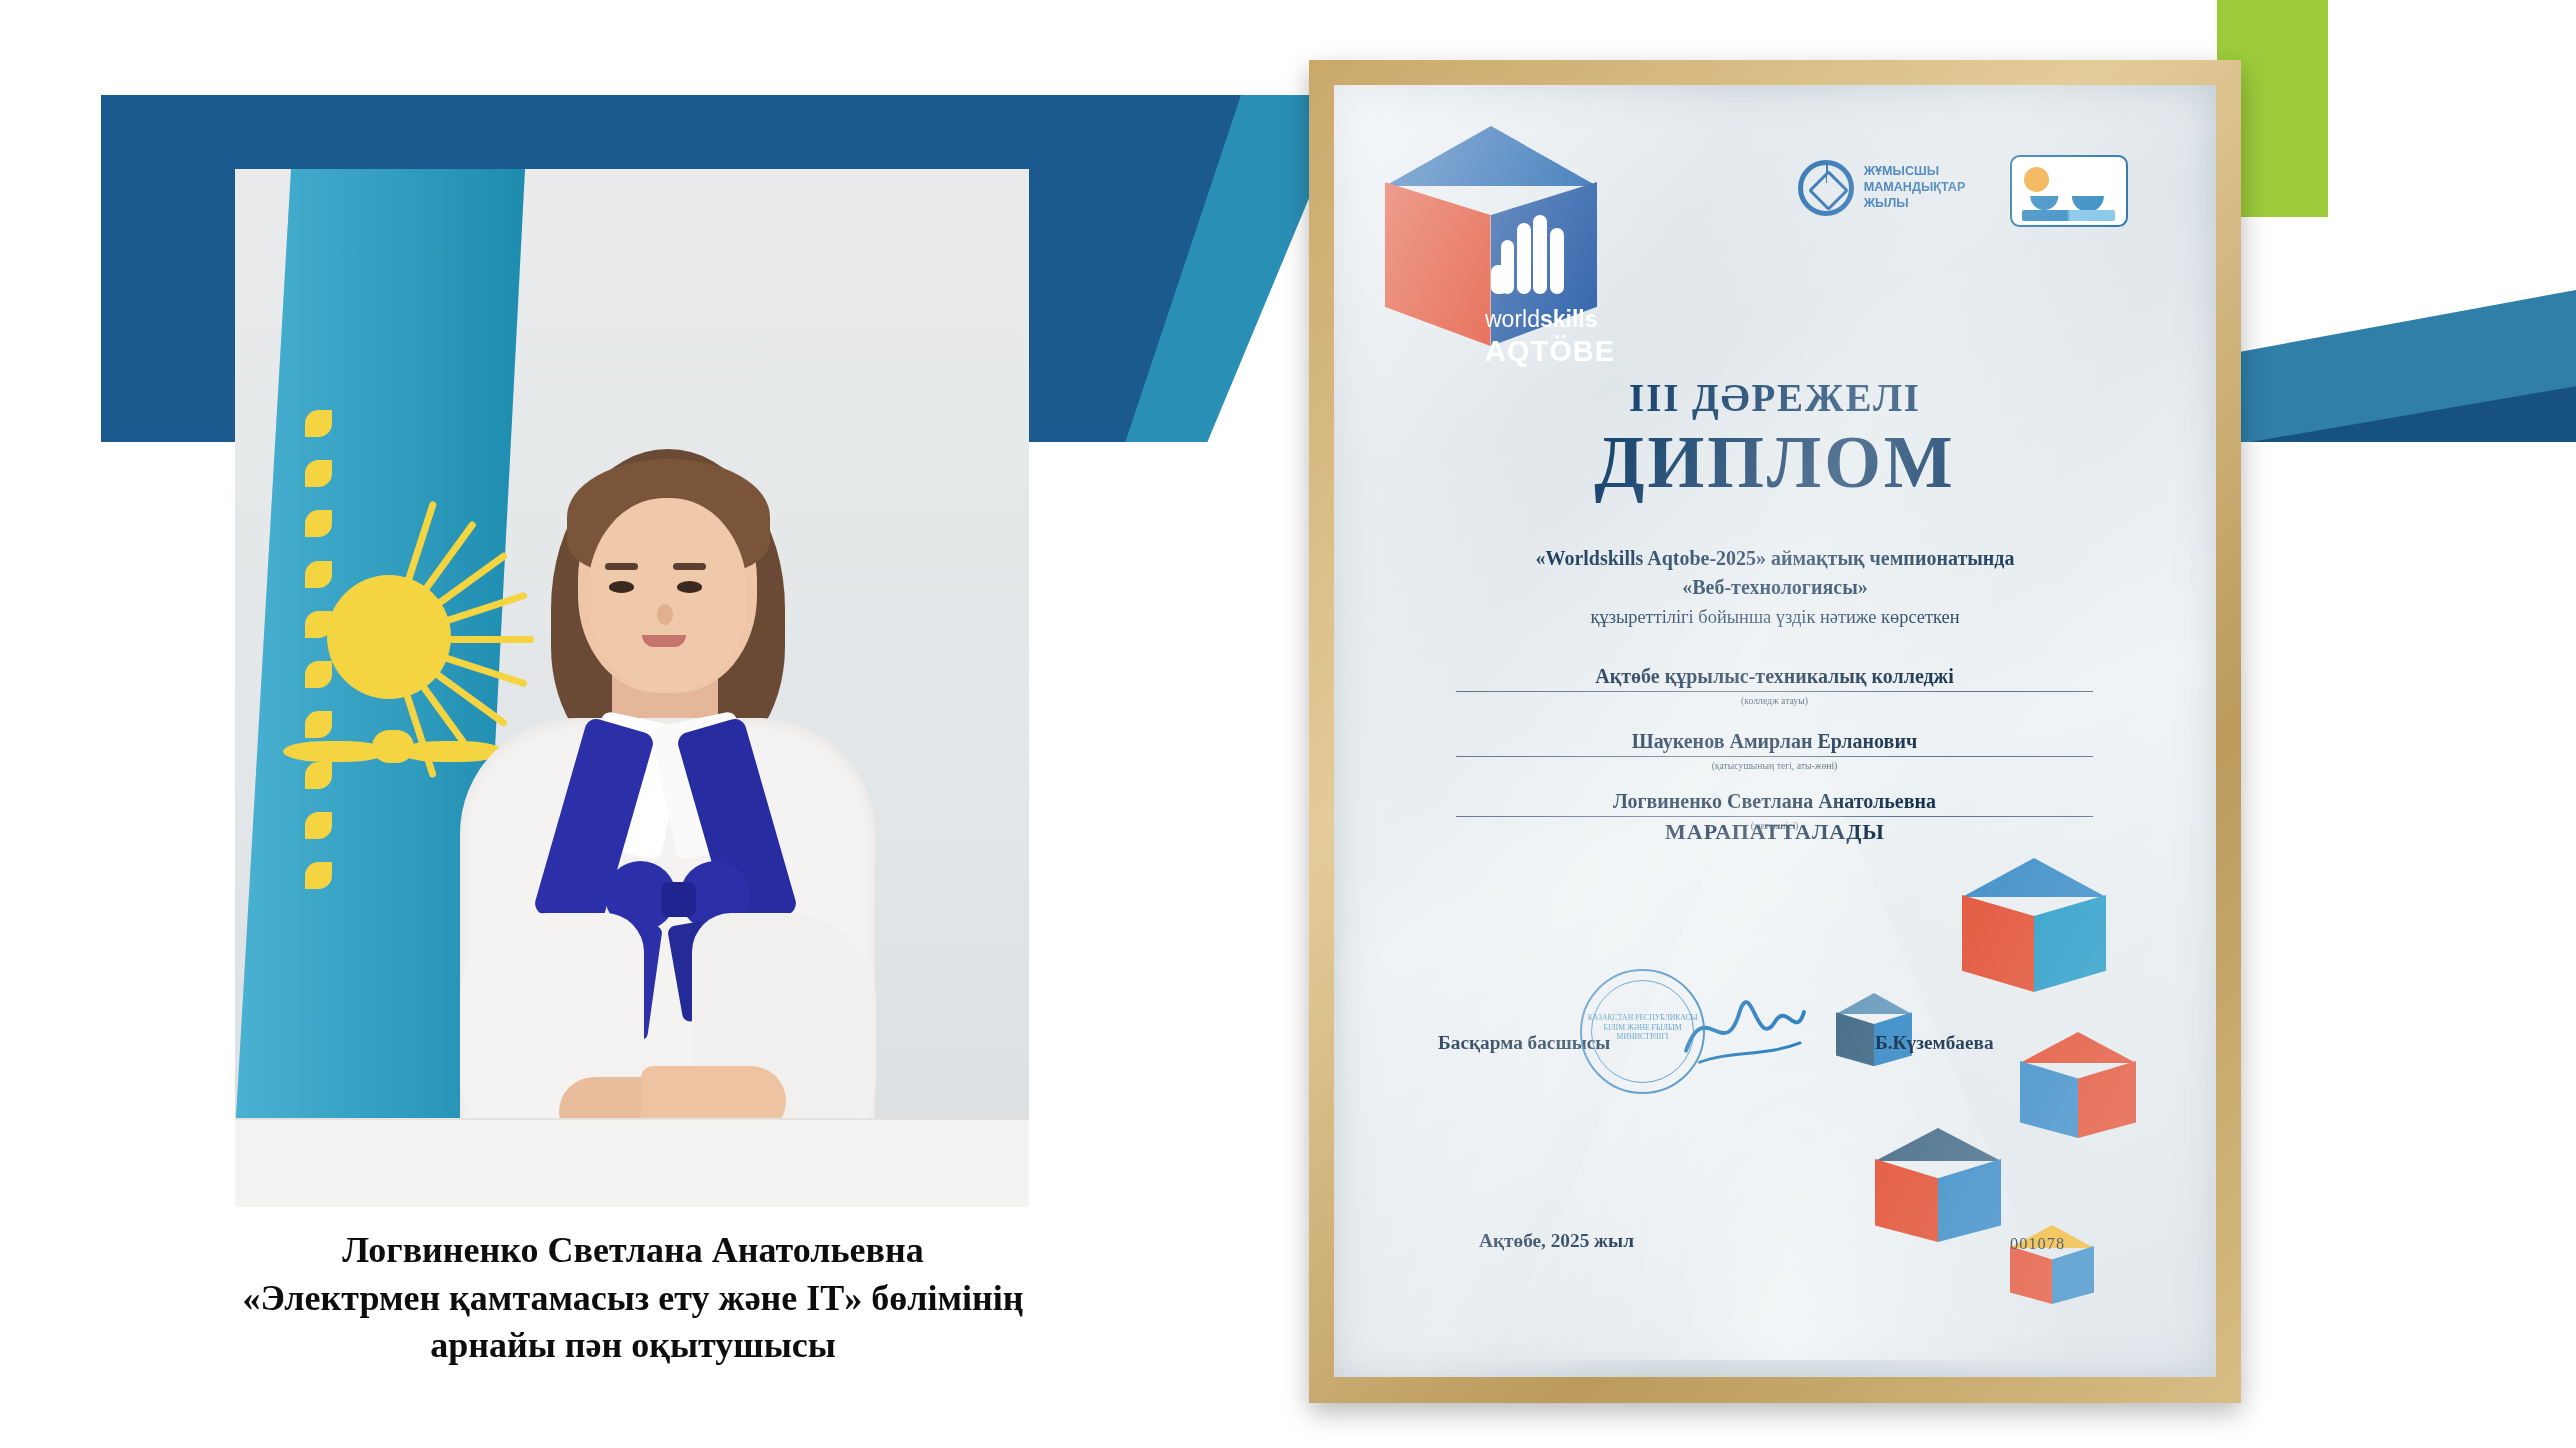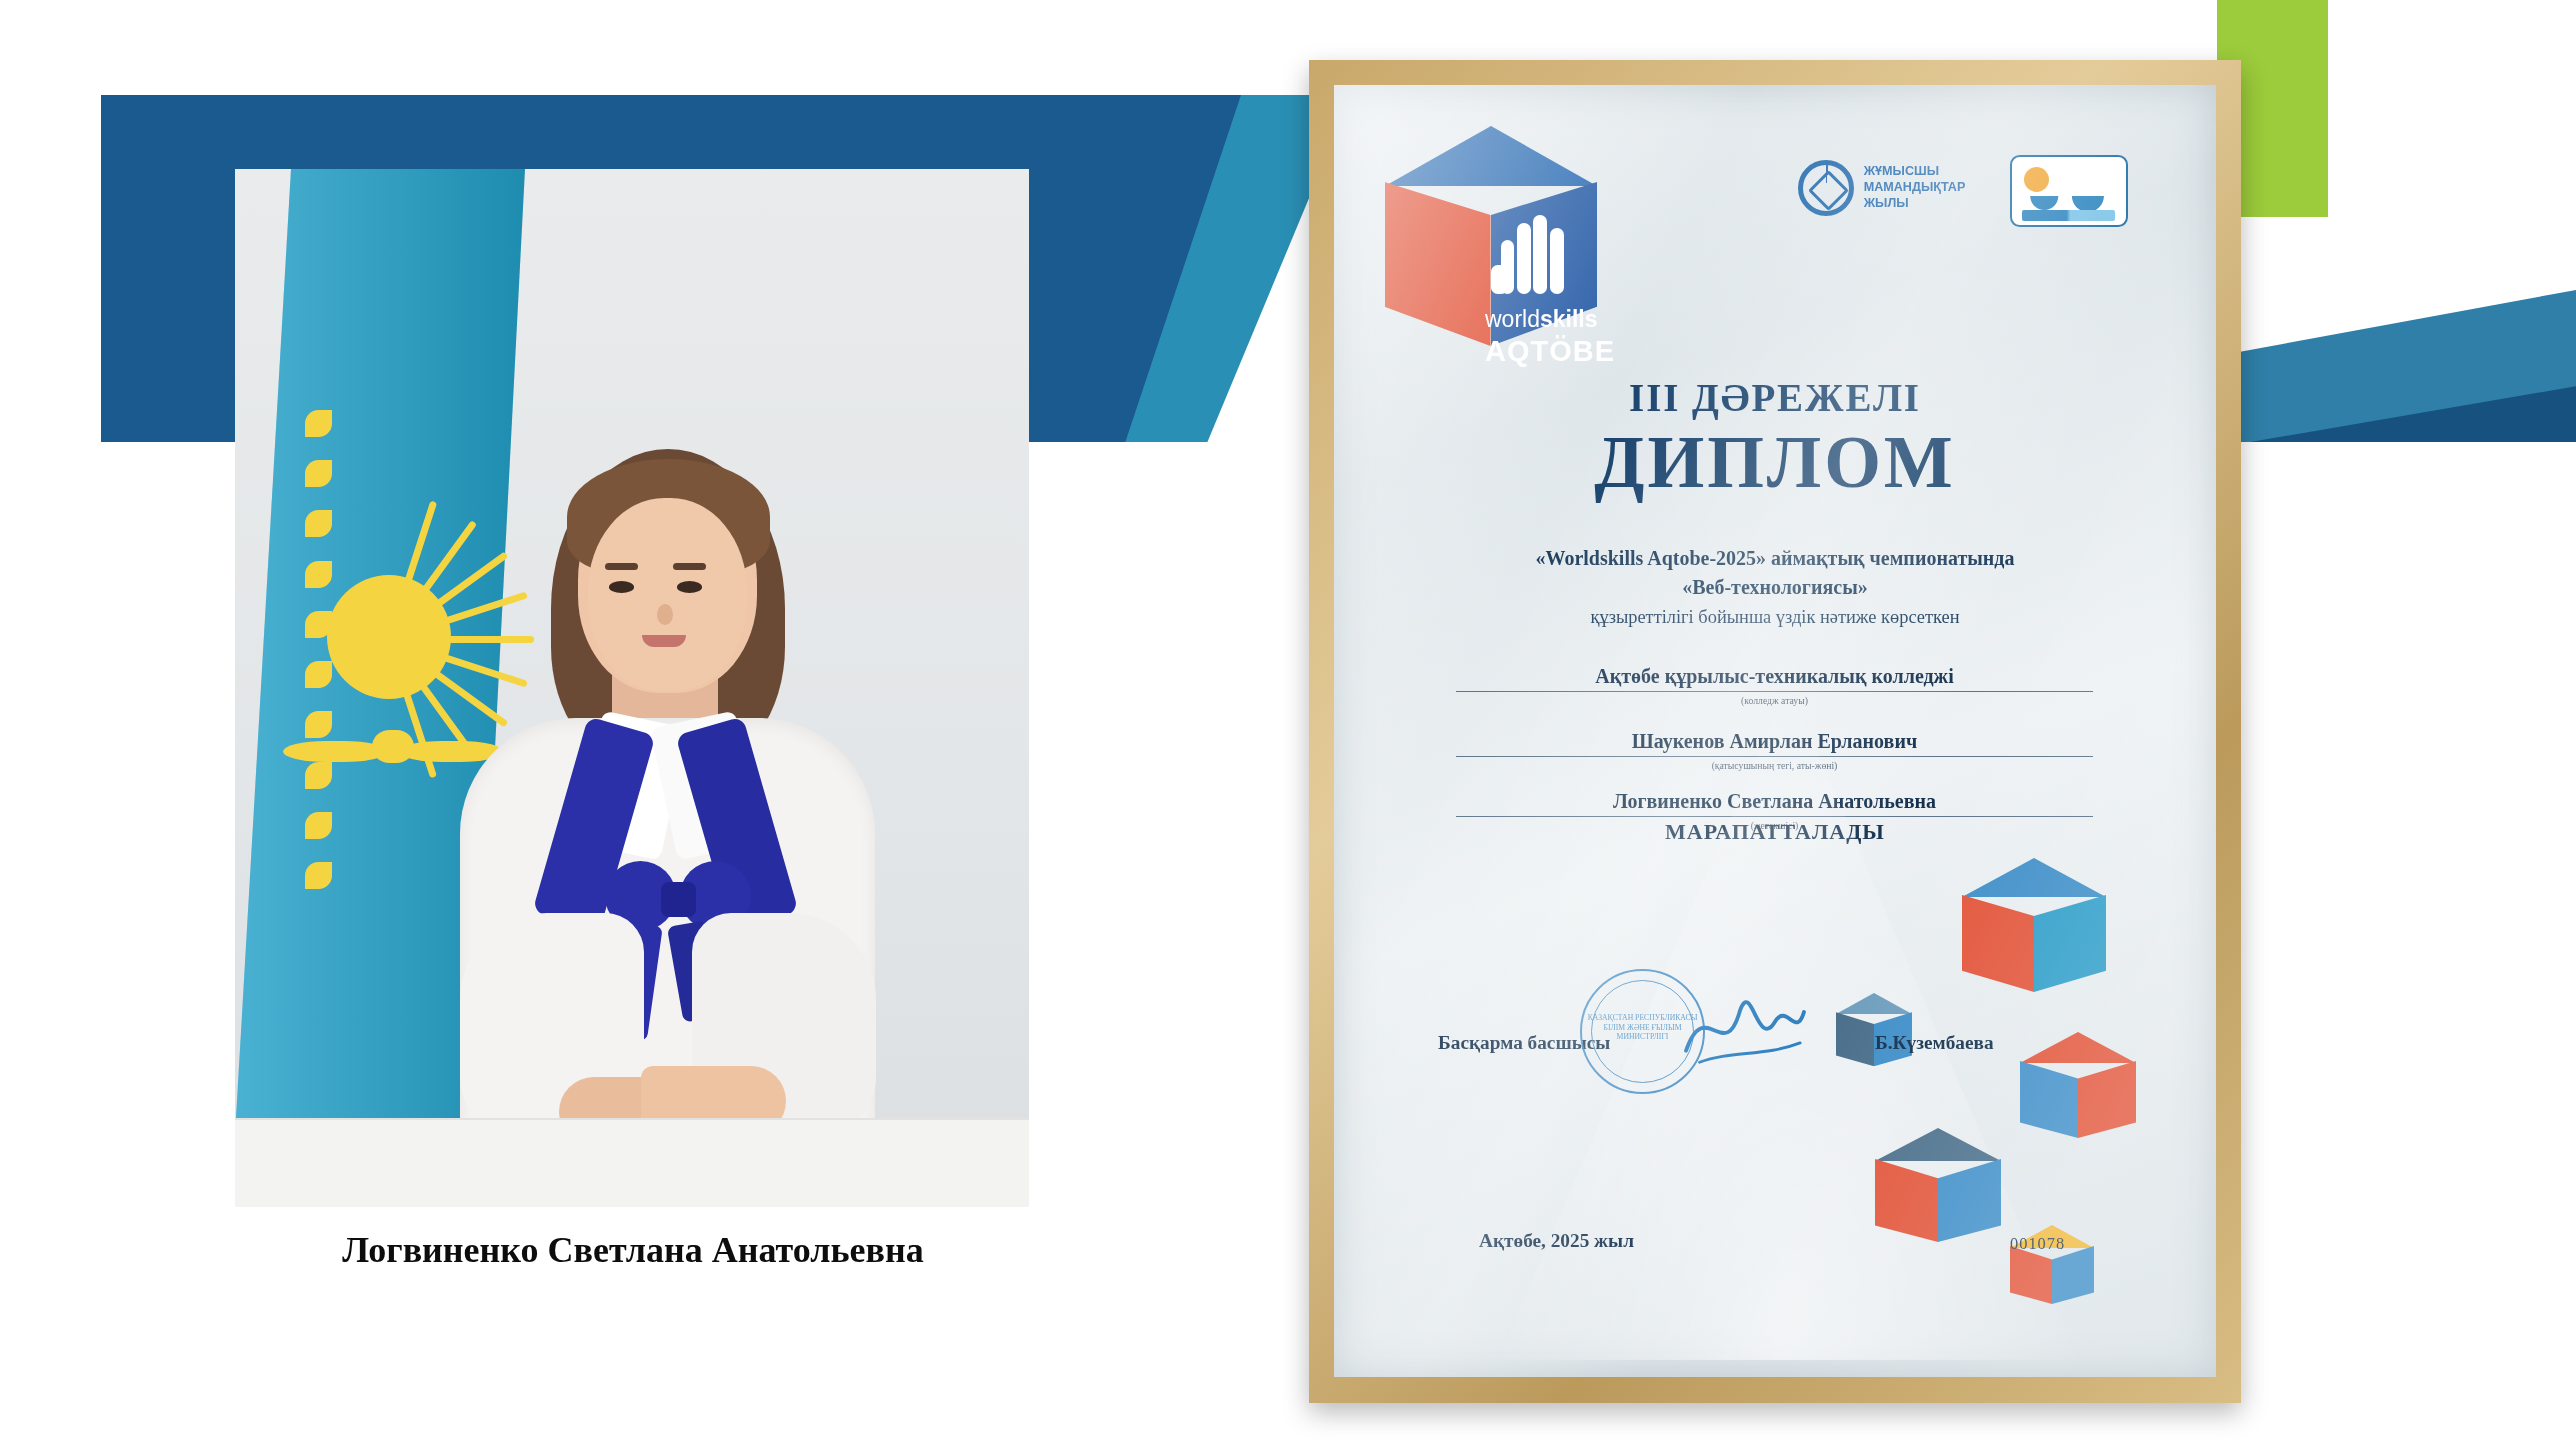--- a/index.html
+++ b/index.html
@@ -216,20 +216,22 @@
     <div class="hand-l"></div>
     <div class="hand-r"></div>
   </div>
 
   <div class="table-edge"></div>
   <div class="table"></div>
 </div>
 
 <div class="caption">
   <div>Логвиненко Светлана Анатольевна</div>
+  <div>«Электрмен қамтамасыз ету және IT» бөлімінің</div>
+  <div>арнайы пән оқытушысы</div>
 </div>
 
 <div class="diploma-frame"></div>
 <div class="diploma-inner">
 
   <div class="ws">
     <div class="ws-cube-top"></div>
     <div class="ws-left"></div>
     <div class="ws-right"></div>
     <div class="ws-hand">

